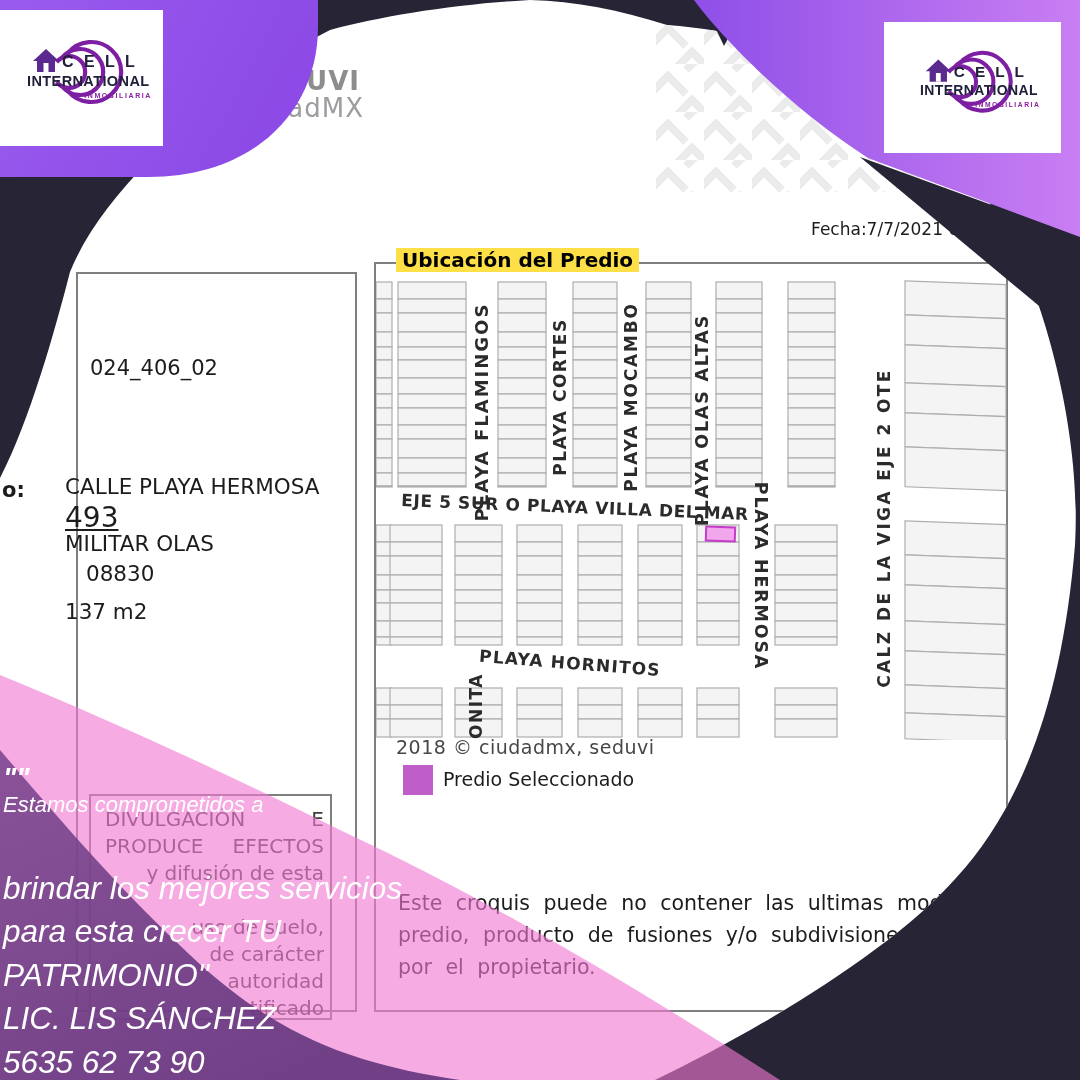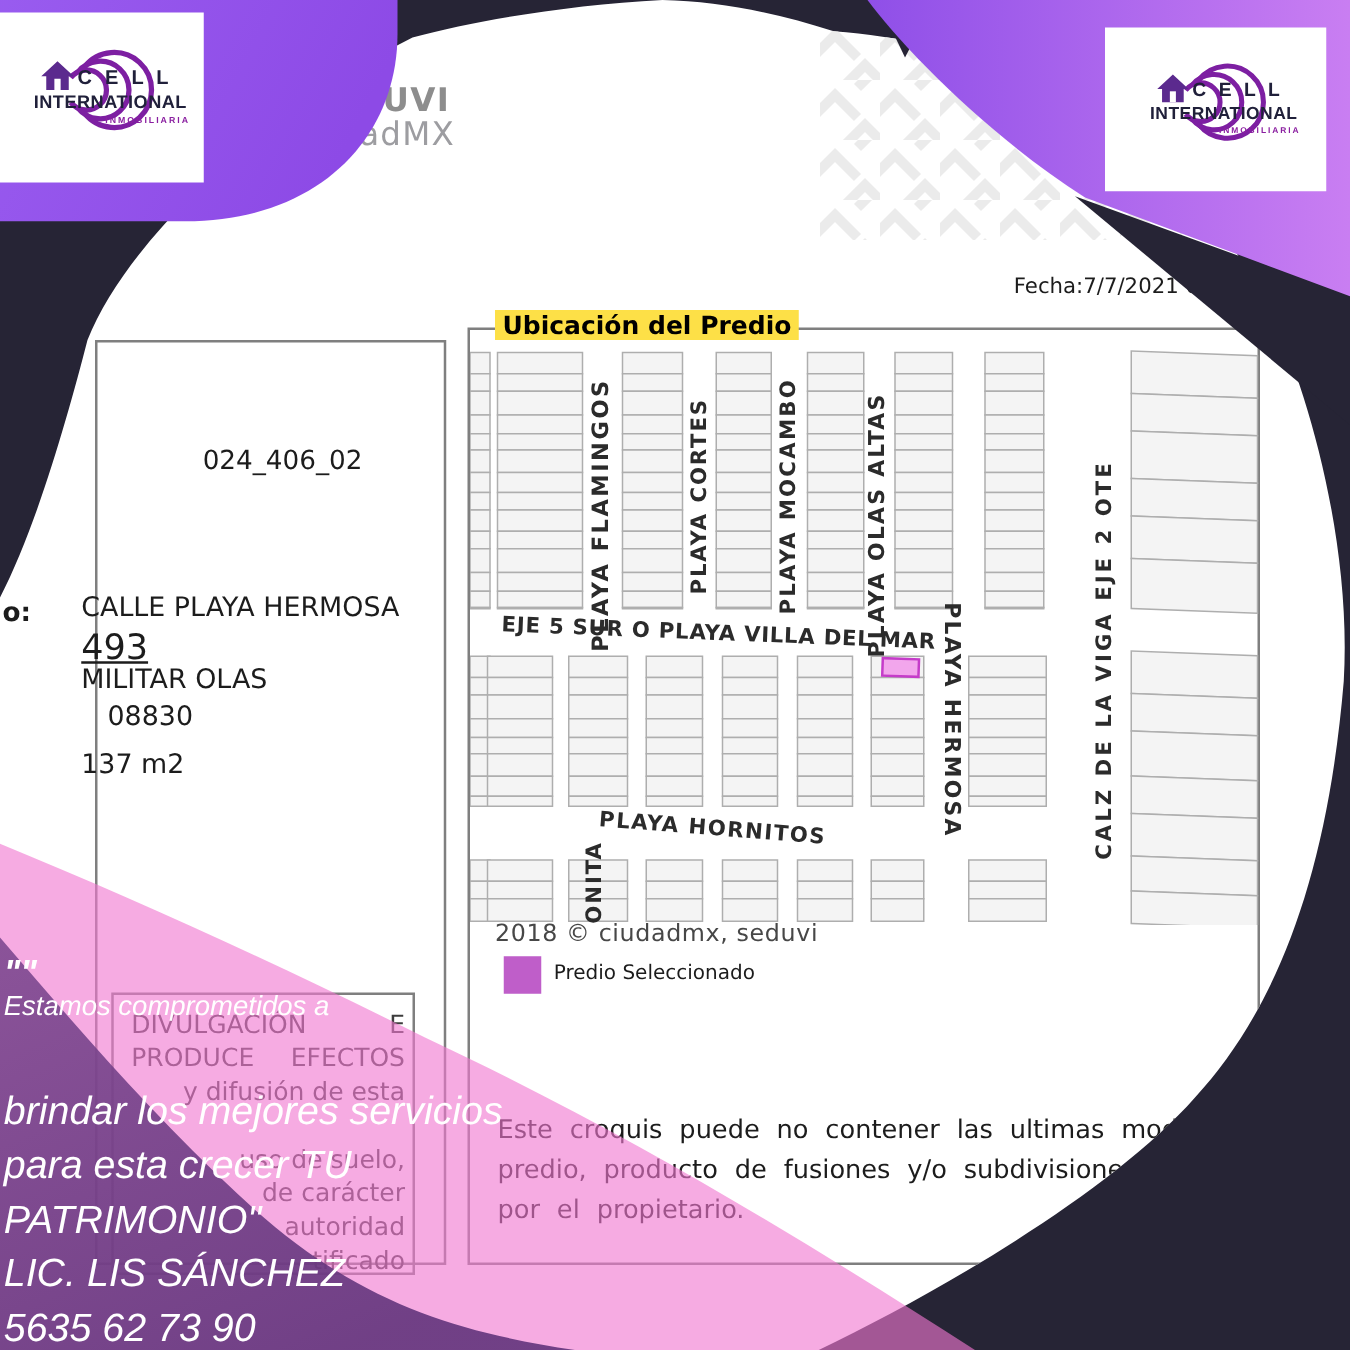--- a/index.html
+++ b/index.html
@@ -53,21 +53,21 @@
       </defs>
       <rect width="290" height="176" fill="url(#chev)"></rect>
     </svg>
 
     <div class="doc-text grey-logo" style="left:245px;top:66px;width:110px;text-align:right;font-size:26px;">SEDUVI</div>
     <div class="doc-text grey-logo grey-logo2" style="left:225px;top:93px;width:130px;text-align:right;font-size:26px;font-weight:normal;">CiudadMX</div>
 
     <div class="doc-text" style="left:770px;top:219px;width:200px;text-align:right;font-size:17px;">Fecha:7/7/2021 01</div>
 
     <div class="panel" style="left:76px;top:272px;width:281px;height:740px;"></div>
-    <div class="doc-text" style="left:90px;top:356px;width:200px;text-align:right;font-size:21px;">024_406_02</div>
+    <div class="doc-text" style="left:90px;top:356px;width:200px;text-align:left;font-size:21px;">024_406_02</div>
     <div class="doc-text" style="left:2px;top:478px;font-size:21px;font-weight:bold;">o:</div>
     <div class="doc-text" style="left:65px;top:474px;font-size:21.5px;">CALLE PLAYA HERMOSA</div>
     <div class="doc-text" style="left:65px;top:501px;font-size:28px;text-decoration:underline;">493</div>
     <div class="doc-text" style="left:65px;top:531px;font-size:21.5px;">MILITAR OLAS</div>
     <div class="doc-text" style="left:65px;top:561px;font-size:21.5px;margin-left:21px;">08830</div>
     <div class="doc-text" style="left:65px;top:599px;font-size:21.5px;">137 m2</div>
 
     <div class="panel" style="left:89px;top:794px;width:243px;height:226px;padding-top:10px;">
       <div id="legal-lines">
           <div class="legal-line spread">
@@ -348,21 +348,21 @@
         <div class="street-label" style="left: 702px; top: 420px; font-size: 17.5px; letter-spacing: 1.8px; transform: translate(-50%, -50%) rotate(-90deg);">PLAYA OLAS ALTAS</div>
         <div class="street-label" style="left: 575px; top: 507px; font-size: 17px; letter-spacing: 0.6px; transform: translate(-50%, -50%) rotate(2.3deg);">EJE 5 SUR O PLAYA VILLA DEL MAR</div>
         <div class="street-label" style="left: 761px; top: 576px; font-size: 17.5px; letter-spacing: 1.8px; transform: translate(-50%, -50%) rotate(90deg);">PLAYA HERMOSA</div>
         <div class="street-label" style="left: 884px; top: 528px; font-size: 17px; letter-spacing: 2.4px; transform: translate(-50%, -50%) rotate(-90deg);">CALZ DE LA VIGA EJE 2 OTE</div>
         <div class="street-label" style="left: 570px; top: 663px; font-size: 17px; letter-spacing: 1.2px; transform: translate(-50%, -50%) rotate(4.5deg);">PLAYA HORNITOS</div>
         <div class="street-label" style="left: 476px; top: 706px; font-size: 17px; letter-spacing: 1.5px; transform: translate(-50%, -50%) rotate(-90deg);">ONITA</div>
       </div>
 
     <div class="doc-text" style="left:396px;top:736px;font-size:19px;color:#474747;letter-spacing:0.5px;">2018 © ciudadmx, seduvi</div>
     <div class="abs" style="left:403px;top:765px;width:30px;height:30px;background:#bf5ec9;"></div>
-    <div class="doc-text" style="left:443px;top:768px;font-size:16px;">Predio Seleccionado</div>
+    <div class="doc-text" style="left:443px;top:768px;font-size:19px;">Predio Seleccionado</div>
 
     <div id="disclaimer">
         <div class="doc-text" style="left: 398px; top: 891px; font-size: 20.5px; word-spacing: 7px;">Este croquis puede no contener las ultimas mod</div>
         <div class="doc-text" style="left: 398px; top: 923px; font-size: 20.5px; word-spacing: 7px;">predio, producto de fusiones y/o subdivisiones ll</div>
         <div class="doc-text" style="left: 398px; top: 955px; font-size: 20.5px; word-spacing: 7px;">por el propietario.</div>
       </div>
   </div>
 
   <svg class="abs" width="1080" height="1080" style="left:0;top:0;z-index:30">
     <defs>

